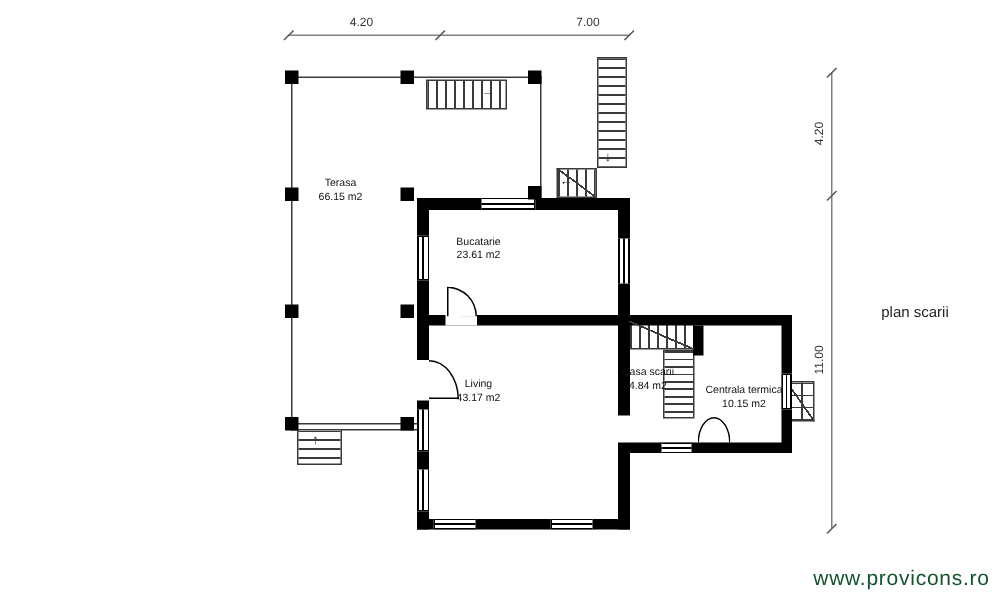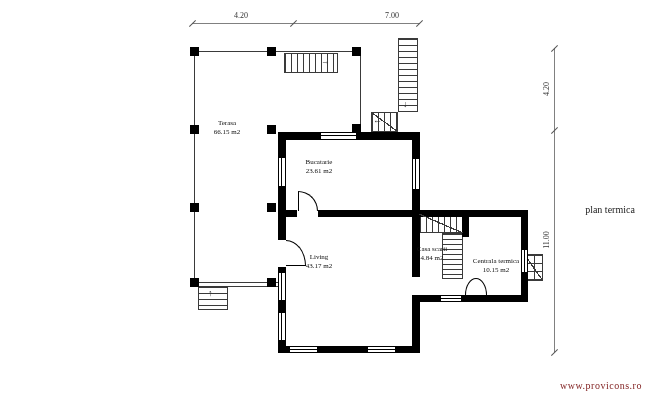--- a/index.html
+++ b/index.html
@@ -1,17 +1,17 @@
 <!DOCTYPE html>
 <html><head>
 <meta charset="utf-8">
 <style>
   html,body{margin:0;padding:0;background:#fff;}
   .canvas{position:relative;width:668px;height:400px;background:#ffffff;overflow:hidden;
-          font-family:Liberation Serif, serif;}
+          font-family:Liberation Sans, sans-serif;}
   
   .wall{position:absolute;background:#000;z-index:2;}
   
   .tline{position:absolute;background:#3a3a3a;z-index:1;}
   
   .col{position:absolute;width:9px;height:9px;background:#000;z-index:4;}
   
   .win-h{position:absolute;background-color:#fff;z-index:3;border-left:1px solid #000;border-right:1px solid #000;box-sizing:border-box;
     background-image:linear-gradient(to bottom,#000 0 1px,#fff 1px calc(50% - .5px),#000 calc(50% - .5px) calc(50% + .5px),#fff calc(50% + .5px) calc(100% - 1px),#000 calc(100% - 1px) 100%);}
   .win-v{position:absolute;background-color:#fff;z-index:3;border-top:1px solid #000;border-bottom:1px solid #000;box-sizing:border-box;
@@ -30,21 +30,21 @@
   
   .arr{position:absolute;z-index:5;font-size:9px;line-height:1;color:#333;}
   
   .rlabel{position:absolute;z-index:6;transform:translate(-50%,-50%);text-align:center;font-size:7px;
           line-height:1.25;color:#111;white-space:nowrap;}
   .dimlabel{position:absolute;z-index:6;transform:translate(-50%,-50%);font-size:8px;color:#333;white-space:nowrap;}
   .dimlabel.rot{transform:translate(-50%,-50%) rotate(-90deg);}
   .dimline{position:absolute;background:#808080;z-index:1;}
   .tick{position:absolute;width:9px;height:1px;background:#555;transform:rotate(-45deg);z-index:2;}
   .plantitle{position:absolute;z-index:6;transform:translate(-50%,-50%);font-size:10px;color:#222;white-space:nowrap;}
-  .watermark{position:absolute;z-index:6;transform:translate(-50%,-50%);font-size:10px;color:#7f1d1d;letter-spacing:.5px;white-space:nowrap;}
+  .watermark{position:absolute;z-index:6;transform:translate(-50%,-50%);font-size:14px;color:#14532d;letter-spacing:.5px;white-space:nowrap;}
 </style>
 </head>
 <body>
 
 <div class="canvas">
 
   <div class="dimline" style="left:192px;top:23px;width:228px;height:1px;"></div>
   <div class="tick" style="left:188px;top:23px;"></div>
   <div class="tick" style="left:289px;top:23px;"></div>
   <div class="tick" style="left:415px;top:23px;"></div>
@@ -137,16 +137,16 @@
   </div>
   <div class="rlabel" style="left:432px;top:254px;">
     <div>Casa scarii</div>
     <div>4.84 m2</div>
   </div>
   <div class="rlabel" style="left:496px;top:266px;">
     <div>Centrala termica</div>
     <div>10.15 m2</div>
   </div>
 
-  <div class="plantitle" style="left:610px;top:209px;">plan termica</div>
+  <div class="plantitle" style="left:610px;top:209px;">plan scarii</div>
   <div class="watermark" style="left:601px;top:385px;">www.provicons.ro</div>
 
 </div>
 
 </body></html>

